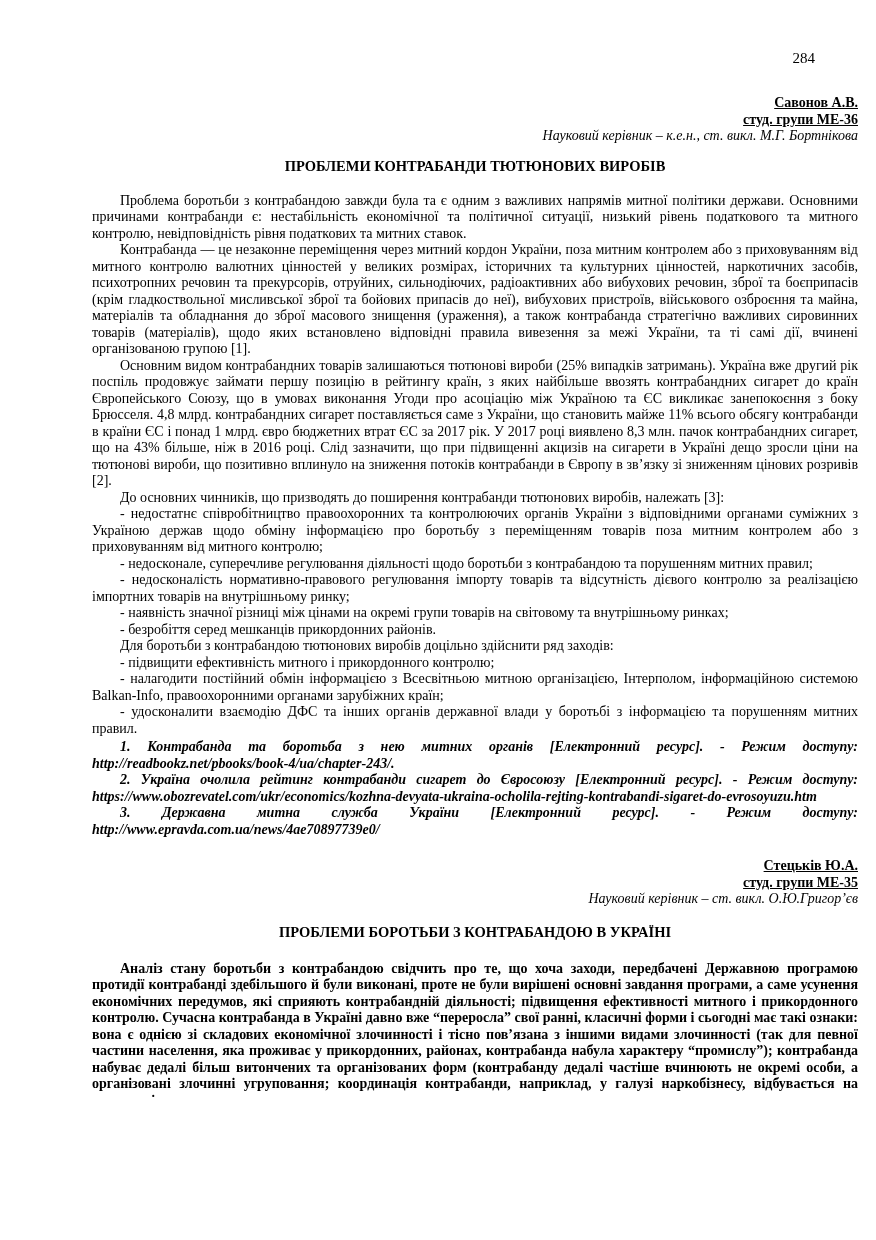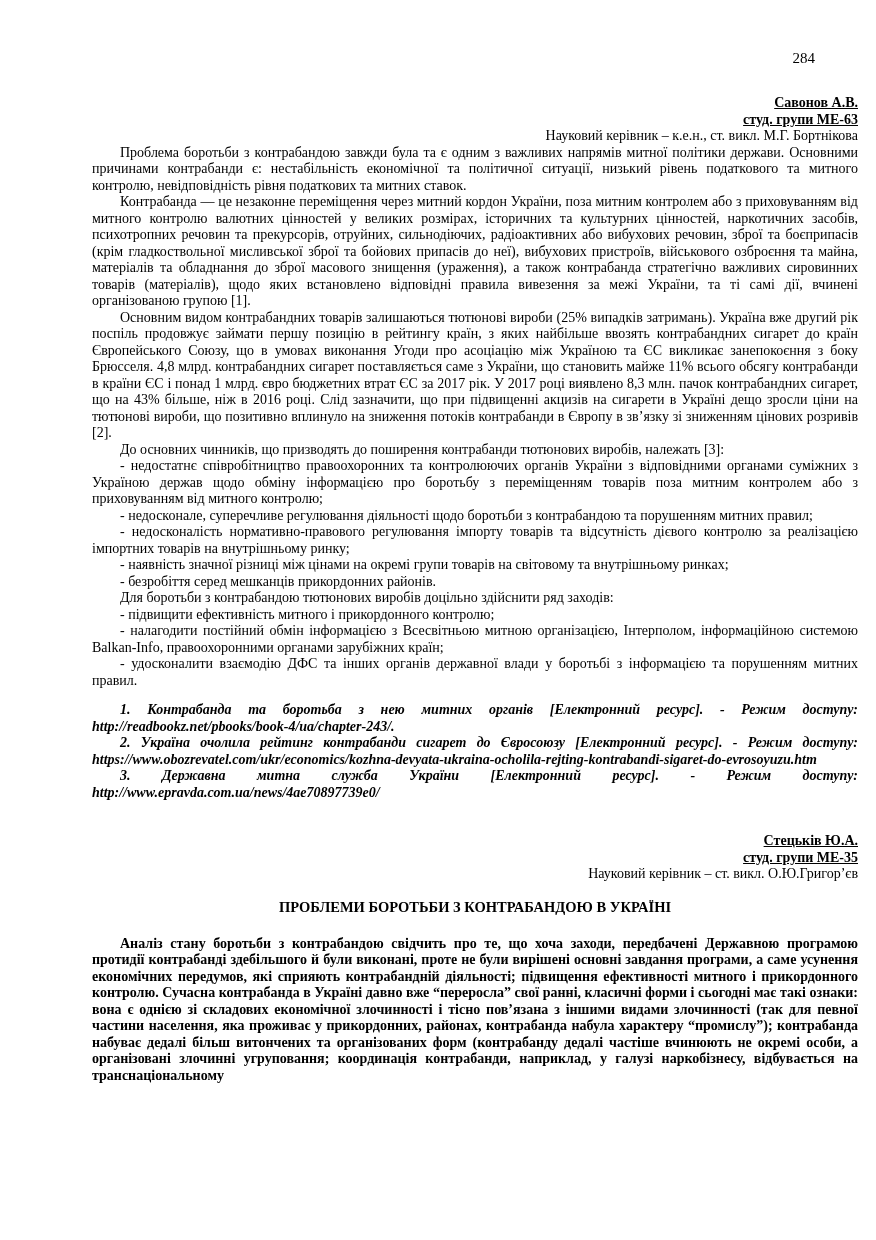--- a/index.html
+++ b/index.html
@@ -31,70 +31,72 @@
   .byline {
     text-align: right;
   }
   .byline .author,
   .byline .group {
     font-weight: bold;
     line-height: 16.5px;
     text-decoration: underline;
   }
   .byline .supervisor {
+    font-style: italic;
     line-height: 16.5px;
   }
   .article-title {
     margin: 13px 0 18px 0;
     text-align: center;
     font-weight: bold;
     font-size: 14.5px;
     line-height: 17px;
   }
   p.body-par {
     margin: 0;
     text-align: justify;
     text-indent: 28px;
   }
   .references {
-    margin-top: 13px;
+    margin-top: 2px;
   }
   .references p.ref {
     margin: 0;
     text-align: justify;
     text-indent: 28px;
     font-weight: bold;
     font-style: italic;
   }
   .article2 {
-    margin-top: 32px;
+    margin-top: 20px;
   }
   .article2 .article-title {
     margin: 16px 0 20px 0;
   }
   .article2 p.body-par {
     font-weight: bold;
   }
 </style>
 </head>
 <body>
 
 <div class="page">
 
   <div class="page-number">284</div>
 
   <div class="content">
 
     <section>
       <div class="byline">
         <div class="author">Савонов А.В.</div>
-        <div class="group">студ. групи МЕ-63</div>
+        <div class="group">студ. групи МЕ-36</div>
         <div class="supervisor">Науковий керівник – к.е.н., ст. викл. М.Г. Бортнікова</div>
       </div>
 
+      <h1 class="article-title">ПРОБЛЕМИ КОНТРАБАНДИ ТЮТЮНОВИХ ВИРОБІВ</h1>
 
       <p class="body-par">Проблема боротьби з контрабандою завжди була та є одним з важливих напрямів митної політики держави. Основними причинами контрабанди є: нестабільність економічної та політичної ситуації, низький рівень податкового та митного контролю,  невідповідність рівня податкових та митних ставок.</p>
       <p class="body-par">Контрабанда — це незаконне переміщення через митний кордон України, поза митним контролем або з приховуванням від митного контролю валютних цінностей у великих розмірах, історичних та культурних цінностей, наркотичних засобів, психотропних речовин та прекурсорів, отруйних, сильнодіючих, радіоактивних або вибухових речовин, зброї та боєприпасів (крім гладкоствольної мисливської зброї та бойових припасів до неї), вибухових пристроїв, військового озброєння та майна, матеріалів та обладнання до зброї масового знищення (ураження), а також контрабанда стратегічно важливих сировинних товарів (матеріалів), щодо яких встановлено відповідні правила вивезення за межі України, та ті самі дії, вчинені організованою групою [1].</p>
       <p class="body-par">Основним видом контрабандних товарів залишаються тютюнові вироби (25% випадків затримань). Україна вже другий рік поспіль продовжує займати першу позицію в рейтингу країн, з яких найбільше ввозять контрабандних сигарет до країн Європейського Союзу, що в умовах виконання Угоди про асоціацію між Україною та ЄС викликає занепокоєння з боку Брюсселя. 4,8 млрд. контрабандних сигарет поставляється саме з України, що становить майже 11% всього обсягу контрабанди в країни ЄС і понад 1 млрд. євро бюджетних втрат ЄС за 2017 рік. У 2017 році виявлено 8,3 млн. пачок контрабандних сигарет, що на 43% більше, ніж в 2016 році. Слід зазначити, що при підвищенні акцизів на сигарети в Україні дещо зросли ціни на тютюнові вироби, що позитивно вплинуло на зниження потоків контрабанди в Європу в зв’язку зі зниженням цінових розривів [2].</p>
       <p class="body-par">До основних чинників, що призводять до поширення контрабанди тютюнових виробів, належать [3]:</p>
       <p class="body-par">- недостатнє співробітництво правоохоронних та контролюючих органів України з відповідними органами суміжних з Україною держав щодо обміну інформацією про боротьбу з переміщенням товарів поза митним контролем або з приховуванням від митного контролю;</p>
       <p class="body-par">- недосконале, суперечливе регулювання діяльності щодо боротьби з контрабандою та порушенням митних правил;</p>
       <p class="body-par">- недосконалість нормативно-правового регулювання імпорту товарів та відсутність дієвого контролю за реалізацією імпортних товарів на внутрішньому ринку;</p>
       <p class="body-par">- наявність значної різниці між цінами на окремі групи товарів на світовому та внутрішньому ринках;</p>
       <p class="body-par">- безробіття серед мешканців прикордонних районів.</p>

